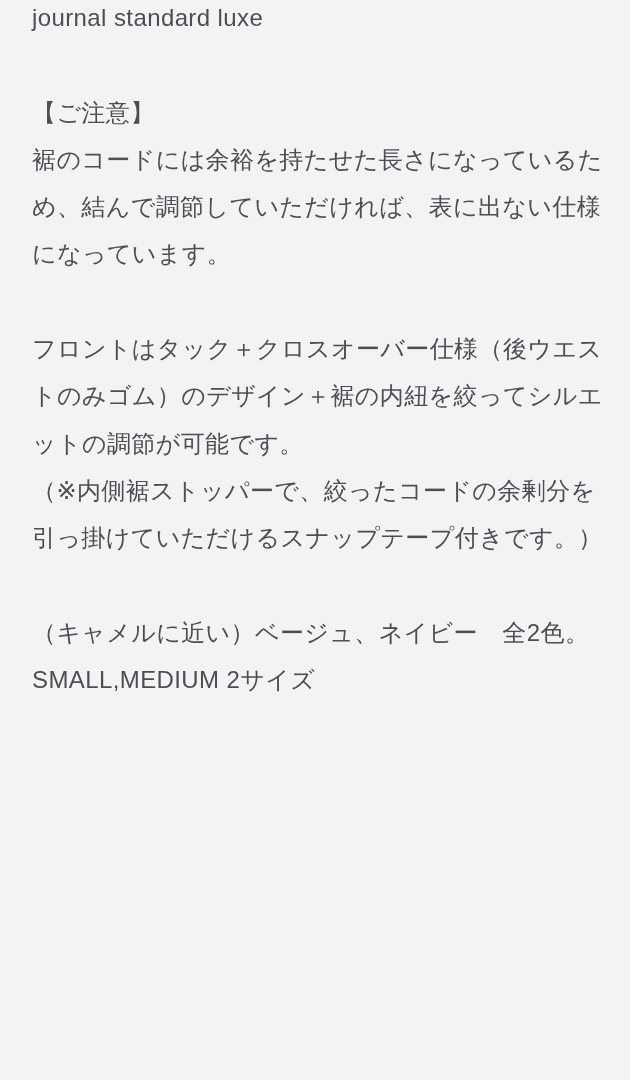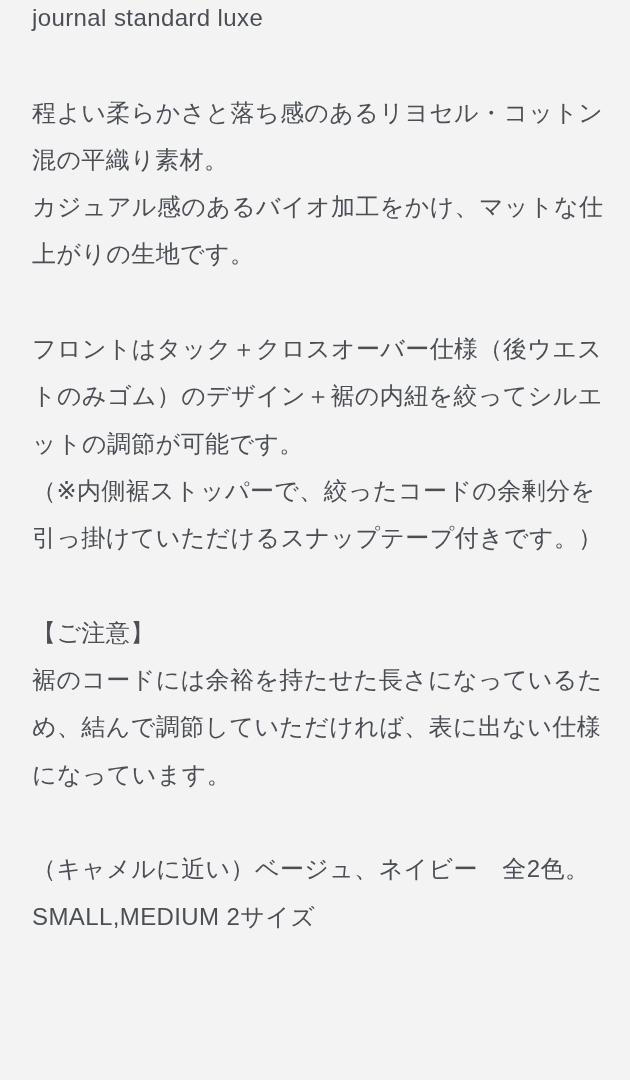--- a/index.html
+++ b/index.html
@@ -32,32 +32,28 @@
   }
 </style>
 </head>
 <body>
 
 <main class="description">
 
   <p class="first">journal standard luxe</p>
 
 
-  <p>程よい柔らかさと落ち感のあるリヨセル・コットン
-混の平織り素材。
-カジュアル感のあるバイオ加工をかけ、マットな仕
-上がりの生地です。</p>
+
+  <p>【ご注意】
+裾のコードには余裕を持たせた長さになっているた
+め、結んで調節していただければ、表に出ない仕様
+になっています。</p>
 
   <p>フロントはタック＋クロスオーバー仕様（後ウエス
 トのみゴム）のデザイン＋裾の内紐を絞ってシルエ
 ットの調節が可能です。
 （※内側裾ストッパーで、絞ったコードの余剰分を
 引っ掛けていただけるスナップテープ付きです。）</p>
 
-  <p>【ご注意】
-裾のコードには余裕を持たせた長さになっているた
-め、結んで調節していただければ、表に出ない仕様
-になっています。</p>
-
   <p>（キャメルに近い）ベージュ、ネイビー　全2色。
 SMALL,MEDIUM 2サイズ</p>
 
 </main>
 
 </body></html>

